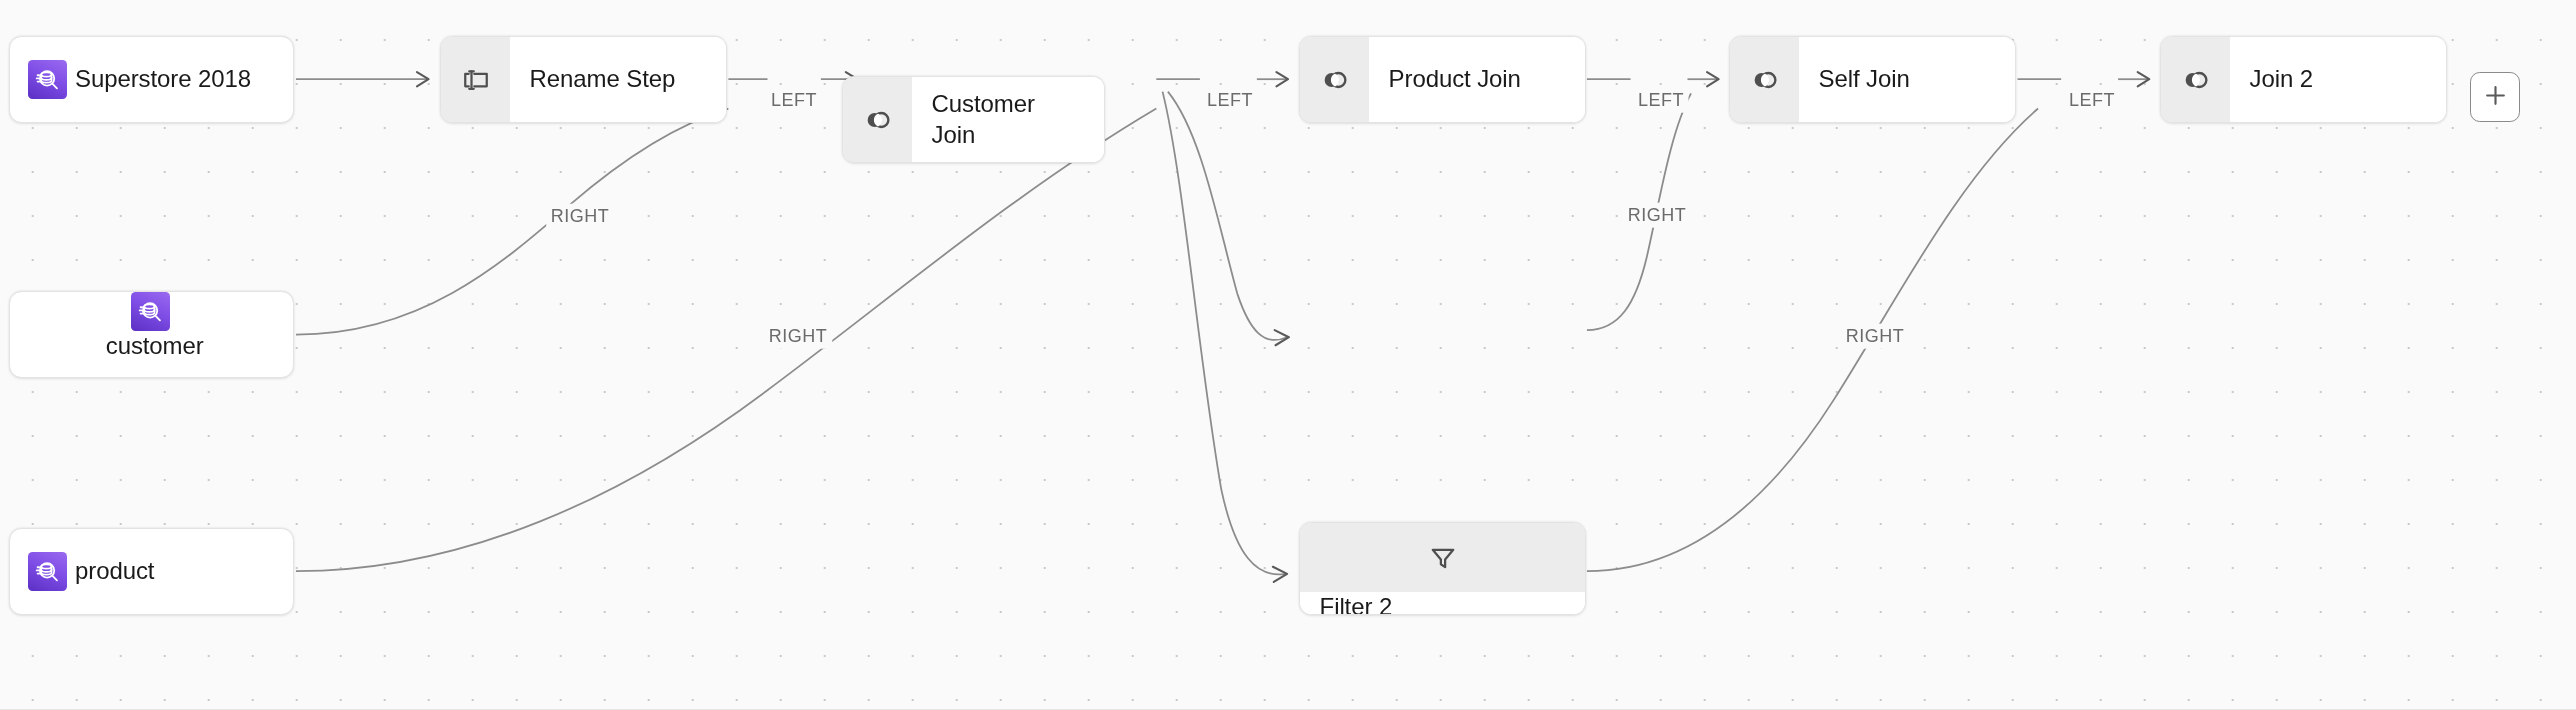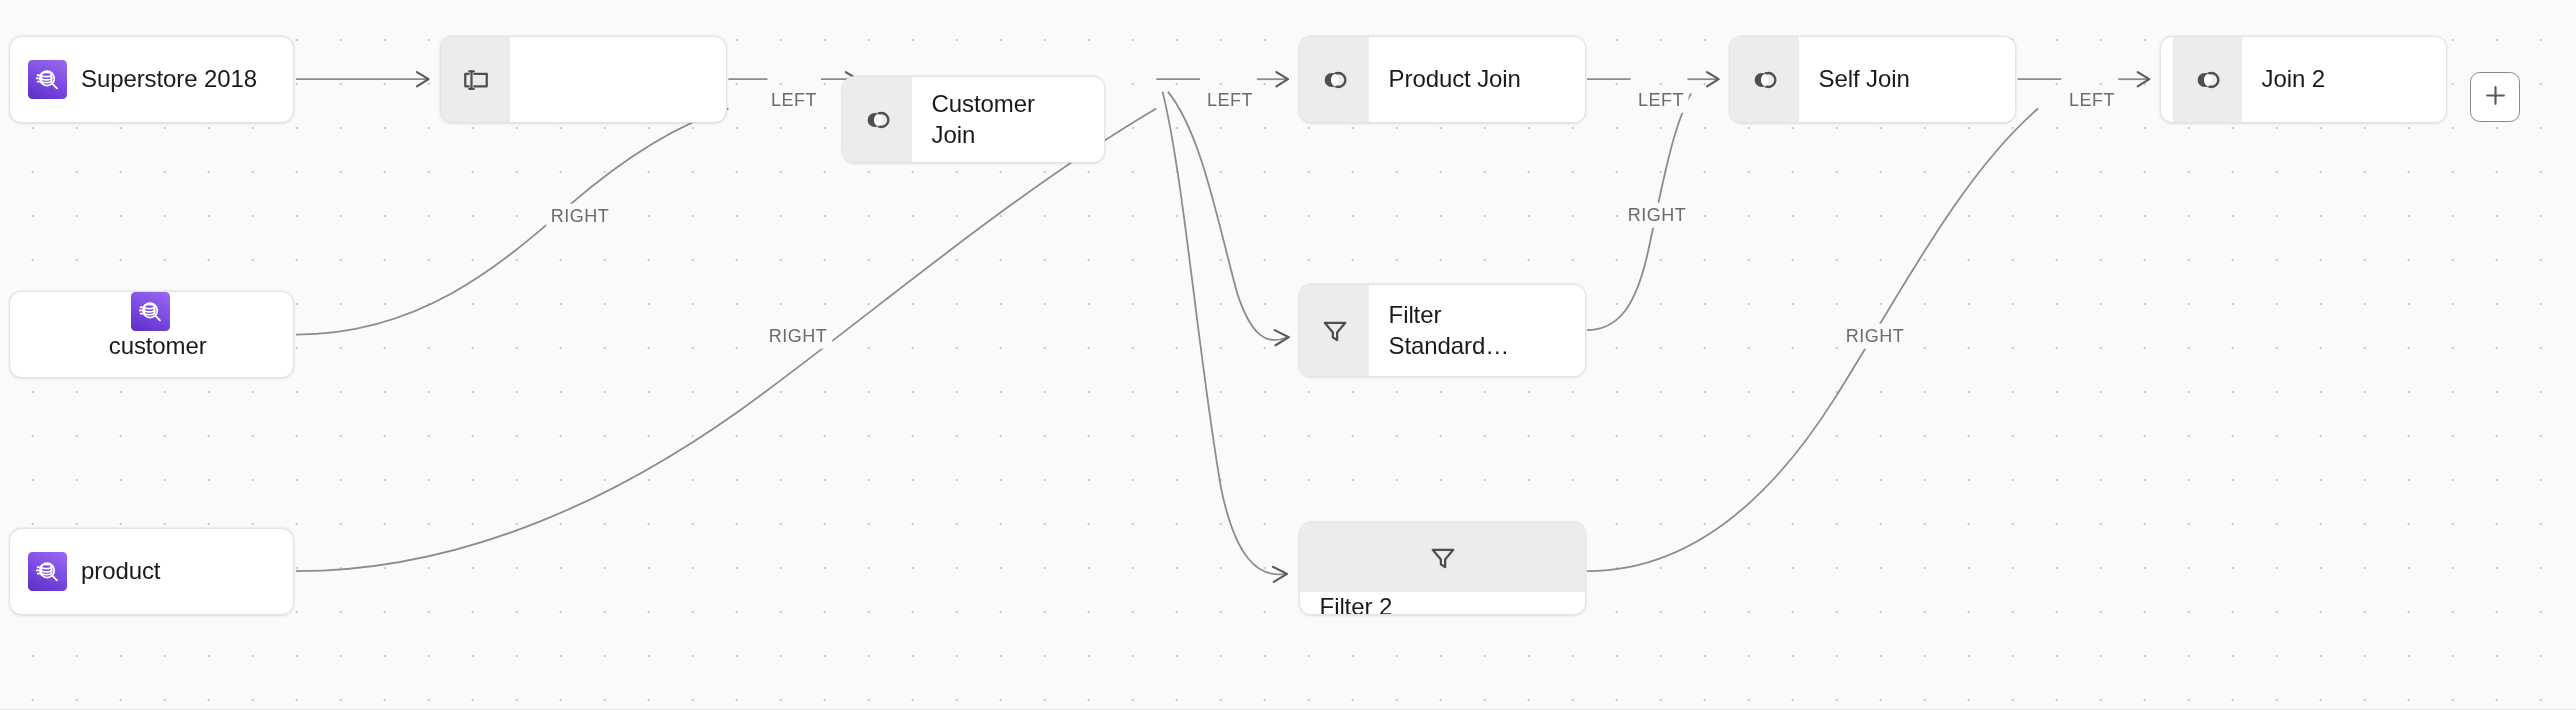--- a/index.html
+++ b/index.html
@@ -82,21 +82,21 @@
     width: 39px;
     height: 39px;
     flex: 0 0 39px;
     border-radius: 4.5px;
     background: linear-gradient(205deg, #9a6af0 0%, #7f4ee6 45%, #5b2fc4 100%);
     display: flex;
     align-items: center;
     justify-content: center;
   }
   .source-label {
-    margin-left: 14px;
+    margin-left: 8px;
     font-size: 24px;
     line-height: 1.28;
     color: #1a1a1a;
     letter-spacing: -0.1px;
   }
 
   
   .node.step {
     align-items: stretch;
   }
@@ -252,20 +252,23 @@
 
   <div class="node step" style="left:440px; top:36px; width:287px; height:87px;">
     <span class="step-icon-panel">
       <svg width="30" height="30" viewBox="0 0 24 24" fill="none" stroke="#4f4f4f" stroke-width="1.8" stroke-linecap="round" stroke-linejoin="round">
         <path d="M6.2 7 H3.4 v10 h2.8"></path>
         <path d="M10.6 7 H20.6 v10 H10.6"></path>
         <path d="M8.4 5 v14"></path>
         <path d="M6.6 5 h3.6 M6.6 19 h3.6"></path>
       </svg>
     </span>
+    <span class="step-body">
+      <span class="step-label">Rename Step</span>
+    </span>
   </div>
 
   <div class="node step" style="left:842px; top:36px; width:263px; height:87px;margin-top:40px;">
     <span class="step-icon-panel">
       <svg width="30" height="30" viewBox="0 0 24 24">
         <circle cx="9.3" cy="12" r="5.6" fill="#4f4f4f"></circle>
         <circle cx="14.7" cy="12" r="5.6" fill="#ffffff" fill-opacity="0" stroke="#4f4f4f" stroke-width="1.9"></circle>
         <path d="M12 6.9 a5.6 5.6 0 0 1 0 10.2 a5.6 5.6 0 0 1 0 -10.2 z" fill="#ffffff"></path>
       </svg>
     </span>
@@ -293,43 +296,33 @@
         <circle cx="9.3" cy="12" r="5.6" fill="#4f4f4f"></circle>
         <circle cx="14.7" cy="12" r="5.6" fill="#ffffff" fill-opacity="0" stroke="#4f4f4f" stroke-width="1.9"></circle>
         <path d="M12 6.9 a5.6 5.6 0 0 1 0 10.2 a5.6 5.6 0 0 1 0 -10.2 z" fill="#ffffff"></path>
       </svg>
     </span>
     <span class="step-body">
       <span class="step-label">Product Join</span>
     </span>
   </div>
 
-  <div class="node step" style="left:2160px; top:36px; width:287px; height:87px;padding-left:12px;">
+  <div class="node step" style="left:2160px; top:36px; width:287px; height:87px;">
     <span class="step-icon-panel">
       <svg width="30" height="30" viewBox="0 0 24 24">
         <circle cx="9.3" cy="12" r="5.6" fill="#4f4f4f"></circle>
         <circle cx="14.7" cy="12" r="5.6" fill="#ffffff" fill-opacity="0" stroke="#4f4f4f" stroke-width="1.9"></circle>
         <path d="M12 6.9 a5.6 5.6 0 0 1 0 10.2 a5.6 5.6 0 0 1 0 -10.2 z" fill="#ffffff"></path>
       </svg>
     </span>
     <span class="step-body">
       <span class="step-label">Join 2</span>
     </span>
   </div>
 
-  <div class="node step" style="left:1299px; top:284px; width:287px; height:93px;">
-    <span class="step-icon-panel">
-      <svg width="30" height="30" viewBox="0 0 24 24" fill="none" stroke="#4f4f4f" stroke-width="1.8" stroke-linejoin="round" stroke-linecap="round">
-        <path d="M3.8 5.4 H20.2 L13.7 13.2 v6.1 l-3.4 -2.3 v-3.8 z"></path>
-      </svg>
-    </span>
-    <span class="step-body">
-      <span class="step-label" style="display:inline-block; max-width:178px; word-break:break-word;">Filter Standard…</span>
-    </span>
-  </div>
 
   <div class="node step" style="left:1299px; top:522px; width:287px; height:93px;flex-direction:column;">
     <span class="step-icon-panel">
       <svg width="30" height="30" viewBox="0 0 24 24" fill="none" stroke="#4f4f4f" stroke-width="1.8" stroke-linejoin="round" stroke-linecap="round">
         <path d="M3.8 5.4 H20.2 L13.7 13.2 v6.1 l-3.4 -2.3 v-3.8 z"></path>
       </svg>
     </span>
     <span class="step-body">
       <span class="step-label">Filter 2</span>
     </span>

